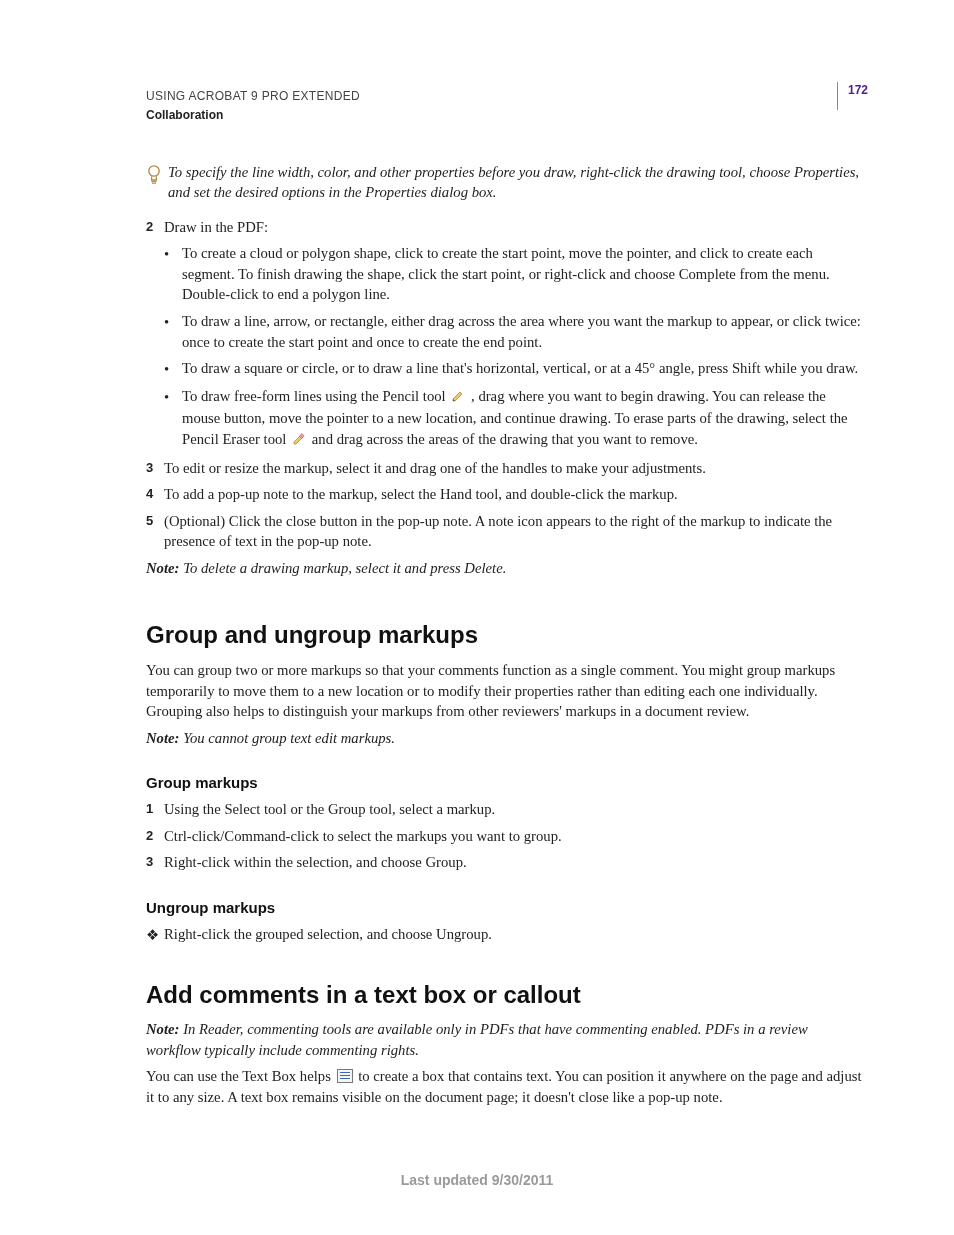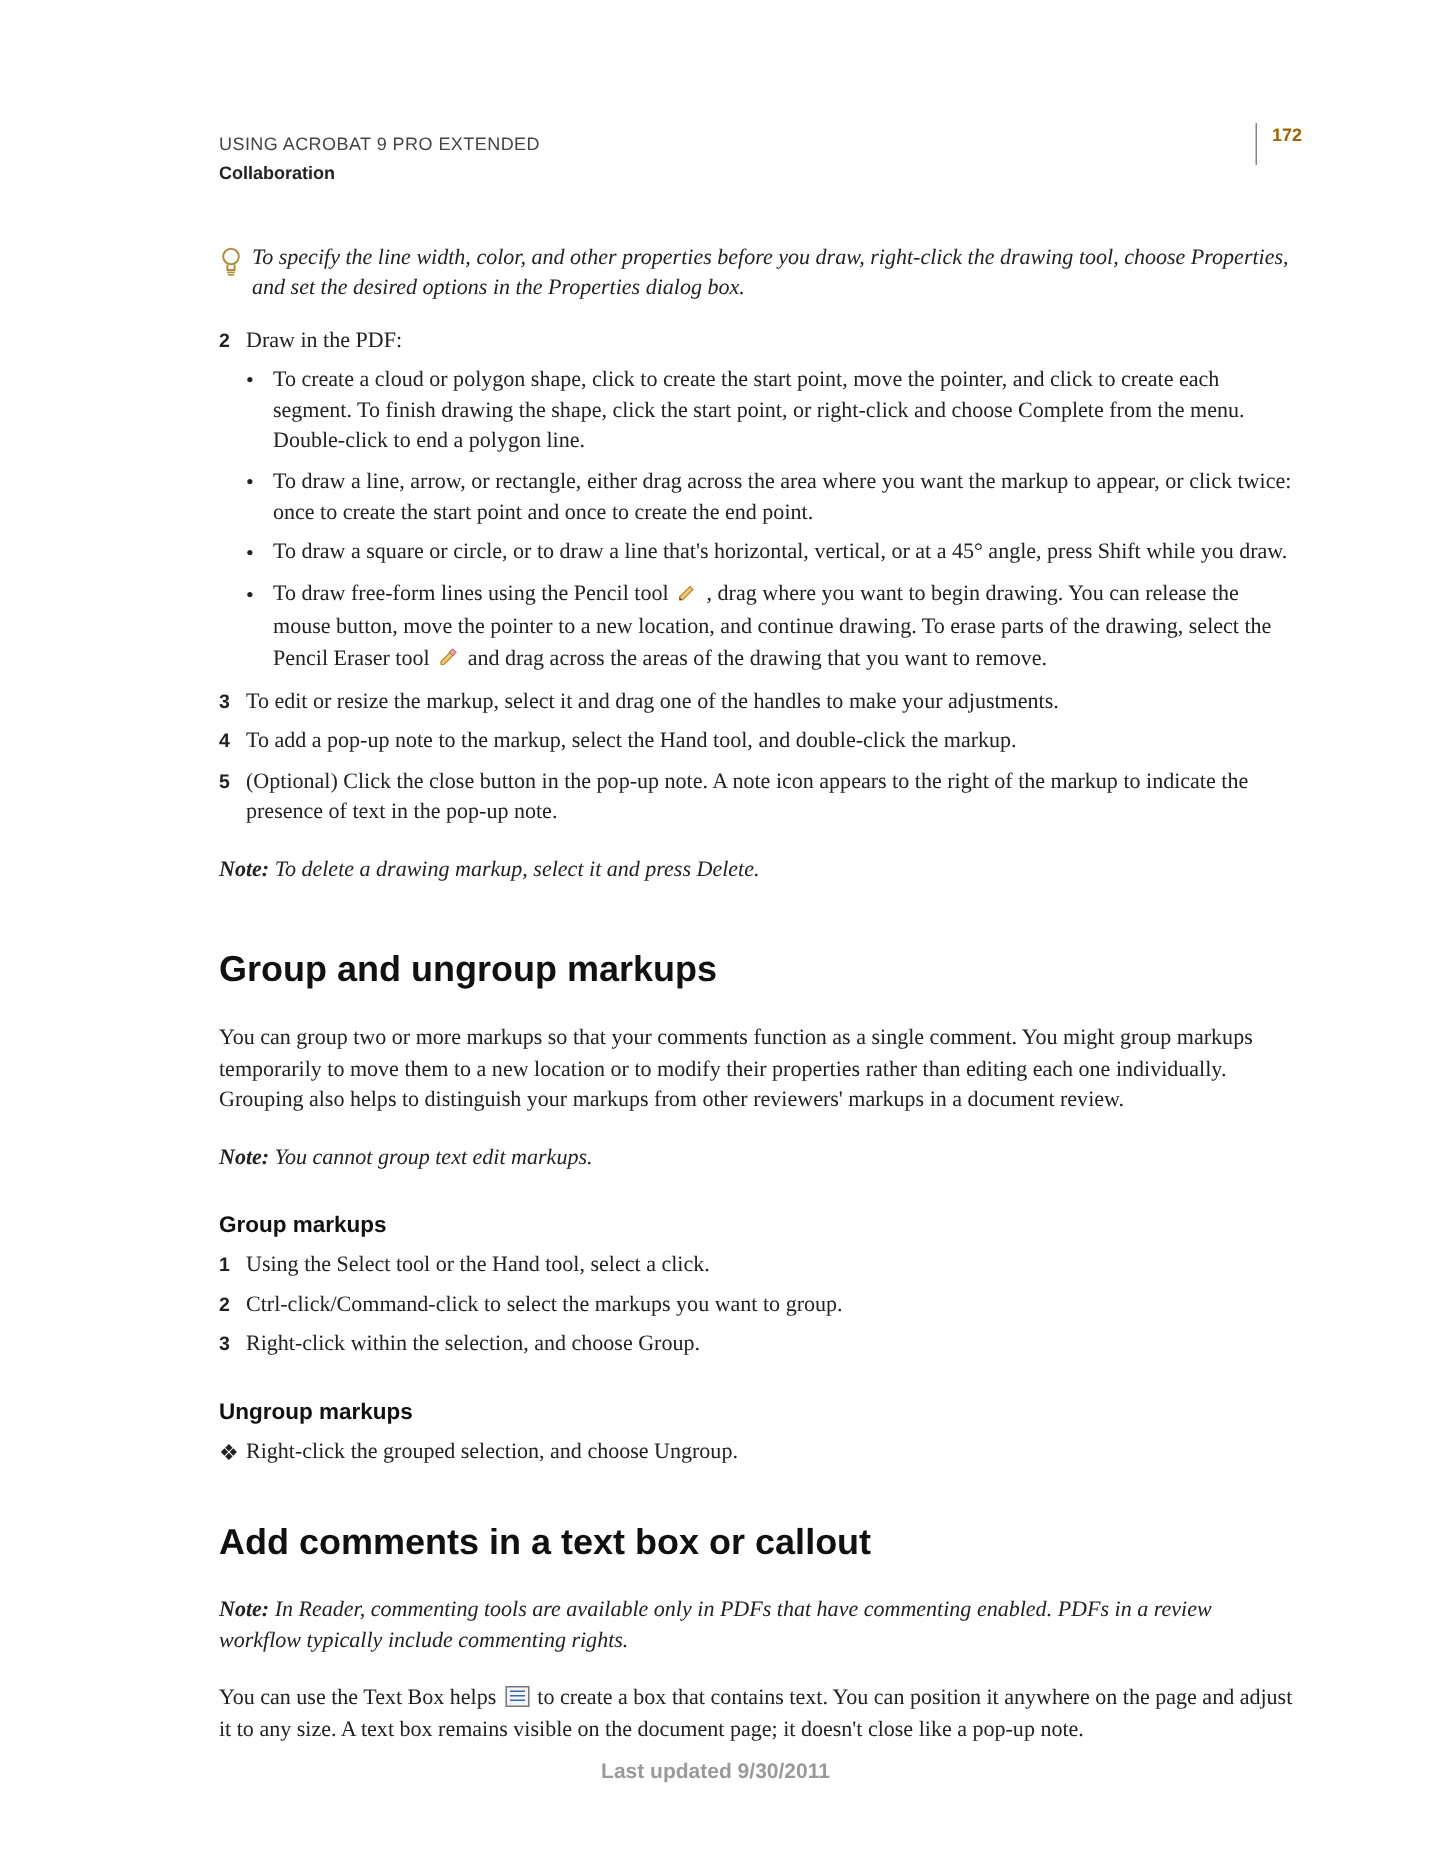--- a/index.html
+++ b/index.html
@@ -39,21 +39,21 @@
     padding-left: 10px;
     border-left: 1px solid #888;
     height: 28px;
     display: flex;
     align-items: flex-start;
   }
   .pagenum {
     font-family: "Myriad Pro", "Helvetica Neue", Arial, sans-serif;
     font-size: 12px;
     font-weight: 700;
-    color: #a16207;
+    color: #4c1d95;
   }
   .tip {
     display: flex;
     align-items: flex-start;
     margin-bottom: 14px;
   }
   .tip-icon {
     flex: 0 0 22px;
     margin-top: 2px;
   }
@@ -90,21 +90,21 @@
     margin: 40px 0 8px 0;
     color: #111;
   }
   h3.sub {
     font-family: "Myriad Pro", "Helvetica Neue", Arial, sans-serif;
     font-weight: 700;
     font-size: 15px;
     margin: 24px 0 4px 0;
     color: #111;
   }
-  p.para { margin: 18px 0; }
+  p.para { margin: 6px 0; }
   .note-label { font-weight: 700; font-style: italic; }
   .note-body { font-style: italic; }
   .inline-icon {
     display: inline-block;
     vertical-align: -2px;
     margin: 0 2px;
   }
   .inline-icon.box {
     width: 14px; height: 12px;
     border: 1px solid #777;
@@ -213,21 +213,21 @@
 
   <h2 class="section">Group and ungroup markups</h2>
   <p class="para">You can group two or more markups so that your comments function as a single comment. You might group markups temporarily to move them to a new location or to modify their properties rather than editing each one individually. Grouping also helps to distinguish your markups from other reviewers' markups in a document review.</p>
   <p class="para">
     <span class="note-label">Note:</span><span class="note-body"> You cannot group text edit markups.</span>
   </p>
 
   <h3 class="sub">Group markups</h3>
   <div class="step">
     <span class="marker">1</span>
-    <span class="body">Using the Select tool or the Hand tool, select a click.</span>
+    <span class="body">Using the Select tool or the Group tool, select a markup.</span>
   </div>
   <div class="step">
     <span class="marker">2</span>
     <span class="body">Ctrl-click/Command-click to select the markups you want to group.</span>
   </div>
   <div class="step">
     <span class="marker">3</span>
     <span class="body">Right-click within the selection, and choose Group.</span>
   </div>
 

